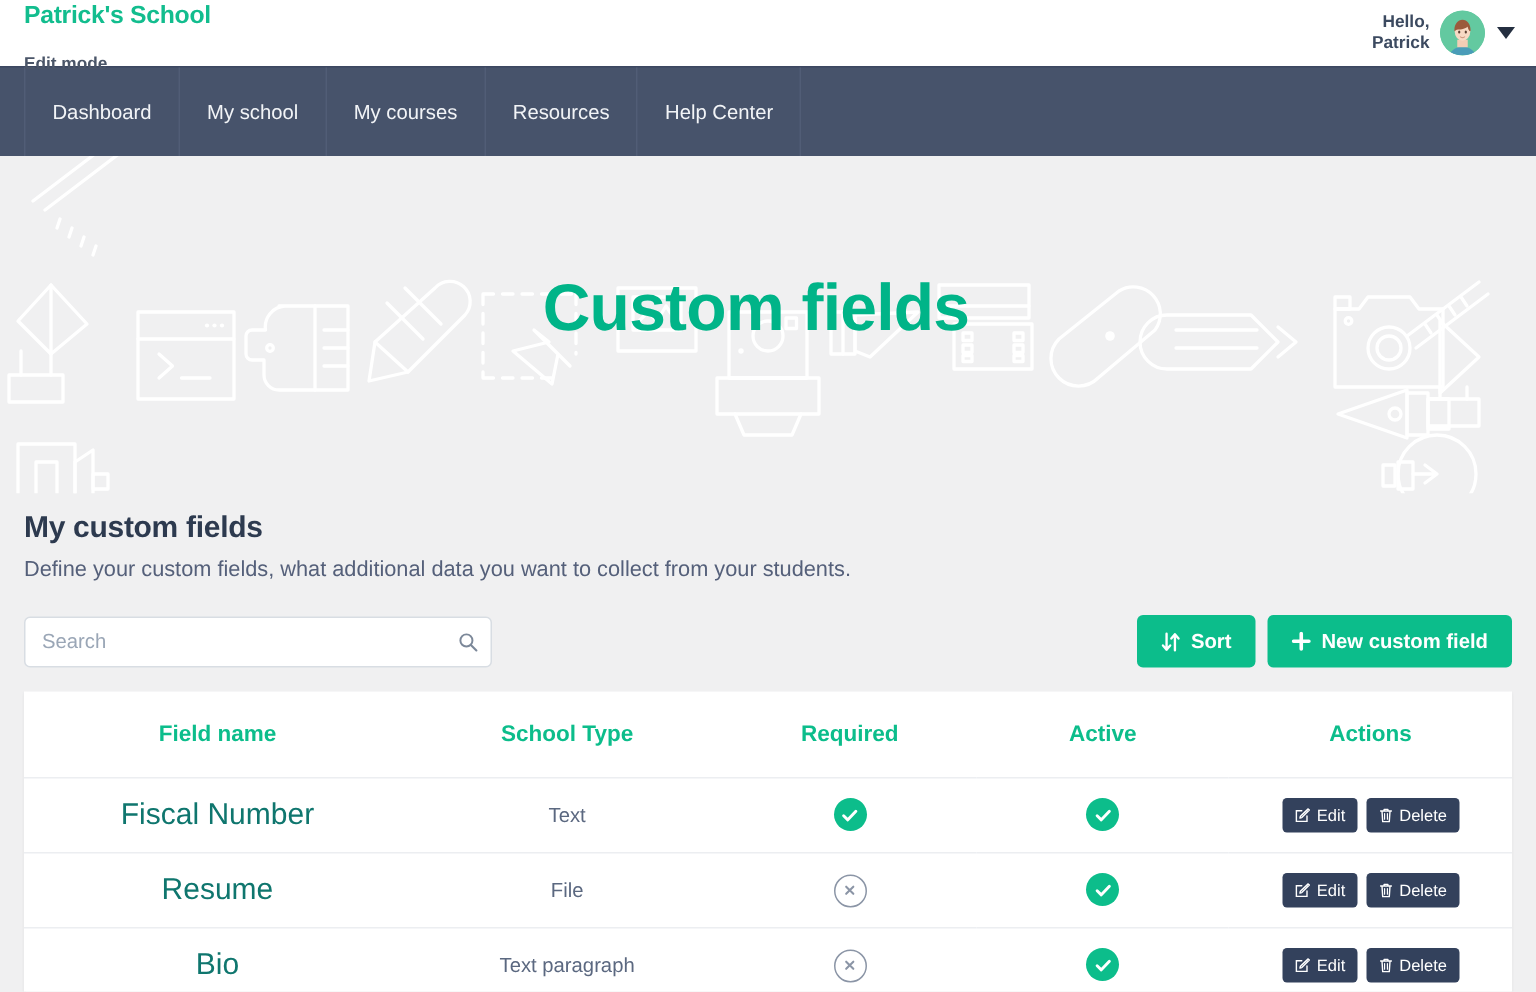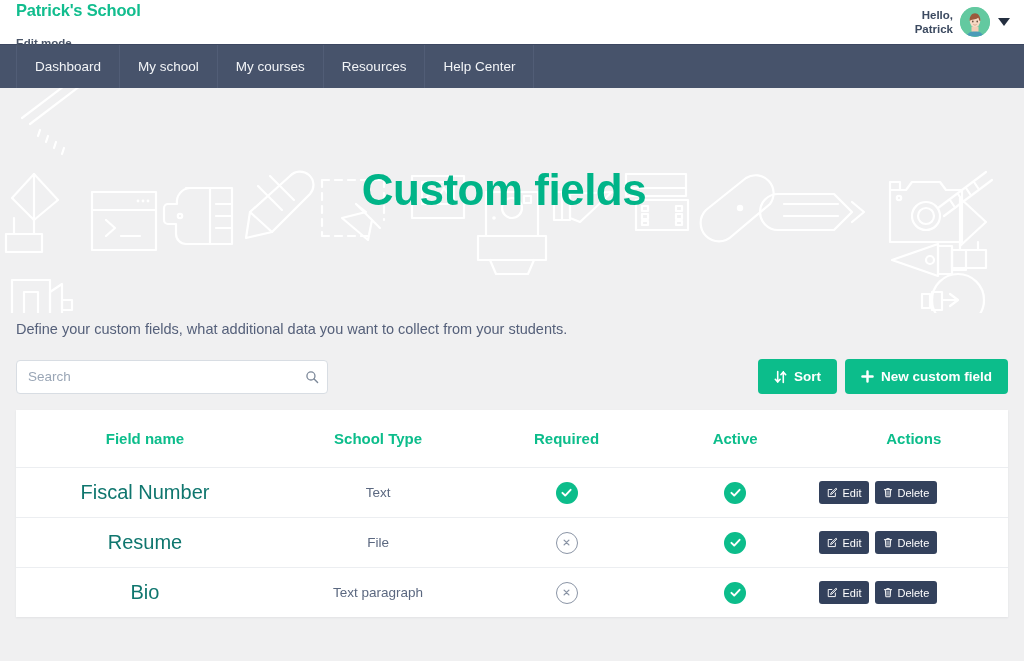--- a/index.html
+++ b/index.html
@@ -41,21 +41,21 @@
     flex: 0 0 auto;
   }
   .caret {
     width: 0; height: 0; border-left: 6px solid transparent;
     border-right: 6px solid transparent; border-top: 8px solid #242f40;
     margin-left: 1px;
   }
 
   
   .navbar {
-    height: 44px; background: #47536b; display: flex; align-items: stretch;
+    height: 60px; background: #47536b; display: flex; align-items: stretch;
     border-top: 1px solid #3c4761;
   }
   .navbar .nav-item {
     display: flex; align-items: center; padding: 0 18px;
     color: #f2f4f7; font-size: 13.5px;
     border-right: 1px solid #515d76;
     white-space: nowrap;
   }
   .navbar .nav-item:first-child { border-left: 1px solid #515d76; margin-left: 16px; }
 
@@ -135,21 +135,21 @@
   .col-active { width: 17%; }
   .col-act    { width: 19%; }
 
   .status-yes, .status-no {
     display: inline-flex; align-items: center; justify-content: center;
     width: 22px; height: 22px; border-radius: 50%;
   }
   .status-yes { background: #0cbd8b; color: #fff; }
   .status-no  { border: 1.5px solid #8b95a6; color: #8b95a6; background: transparent; }
 
-  .row-actions { display: flex; gap: 6px; justify-content: flex-start; }
+  .row-actions { display: flex; gap: 6px; justify-content: center; }
   .btn-dark {
     background: #33415c; color: #fff; border: none; border-radius: 3px;
     height: 23px; padding: 0 8px; font-size: 11px;
     display: inline-flex; align-items: center; gap: 4px;
     font-family: "Liberation Sans", sans-serif; cursor: pointer;
     white-space: nowrap;
   }
   .btn-dark svg { display: block; }
 </style>
 </head>
@@ -311,20 +311,21 @@
       <path d="M50 204 l12 -8 v50 l-12 -8z"></path>
       <rect x="62" y="212" width="10" height="10"></rect>
       <path d="M60 248 l4 12 M68 248 l2 12 M74 248 l-1 12"></path>
     </g>
   </svg>
   <div class="hero-title">Custom fields</div>
 </div>
 
 <div class="content">
 
+  <div class="section-title">My custom fields</div>
   <div class="section-desc">Define your custom fields, what additional data you want to collect from your students.</div>
 
   <div class="toolbar">
     <div class="search-wrap">
       <input class="search-input" type="text" placeholder="Search" style="">
       <svg class="search-icon" viewBox="0 0 16 16">
         <circle cx="6.8" cy="6.8" r="4.6" fill="none" stroke="#7c8899" stroke-width="1.5"></circle>
         <path d="M10.4 10.4 L14.4 14.4" stroke="#7c8899" stroke-width="1.6" stroke-linecap="round"></path>
       </svg>
     </div>

